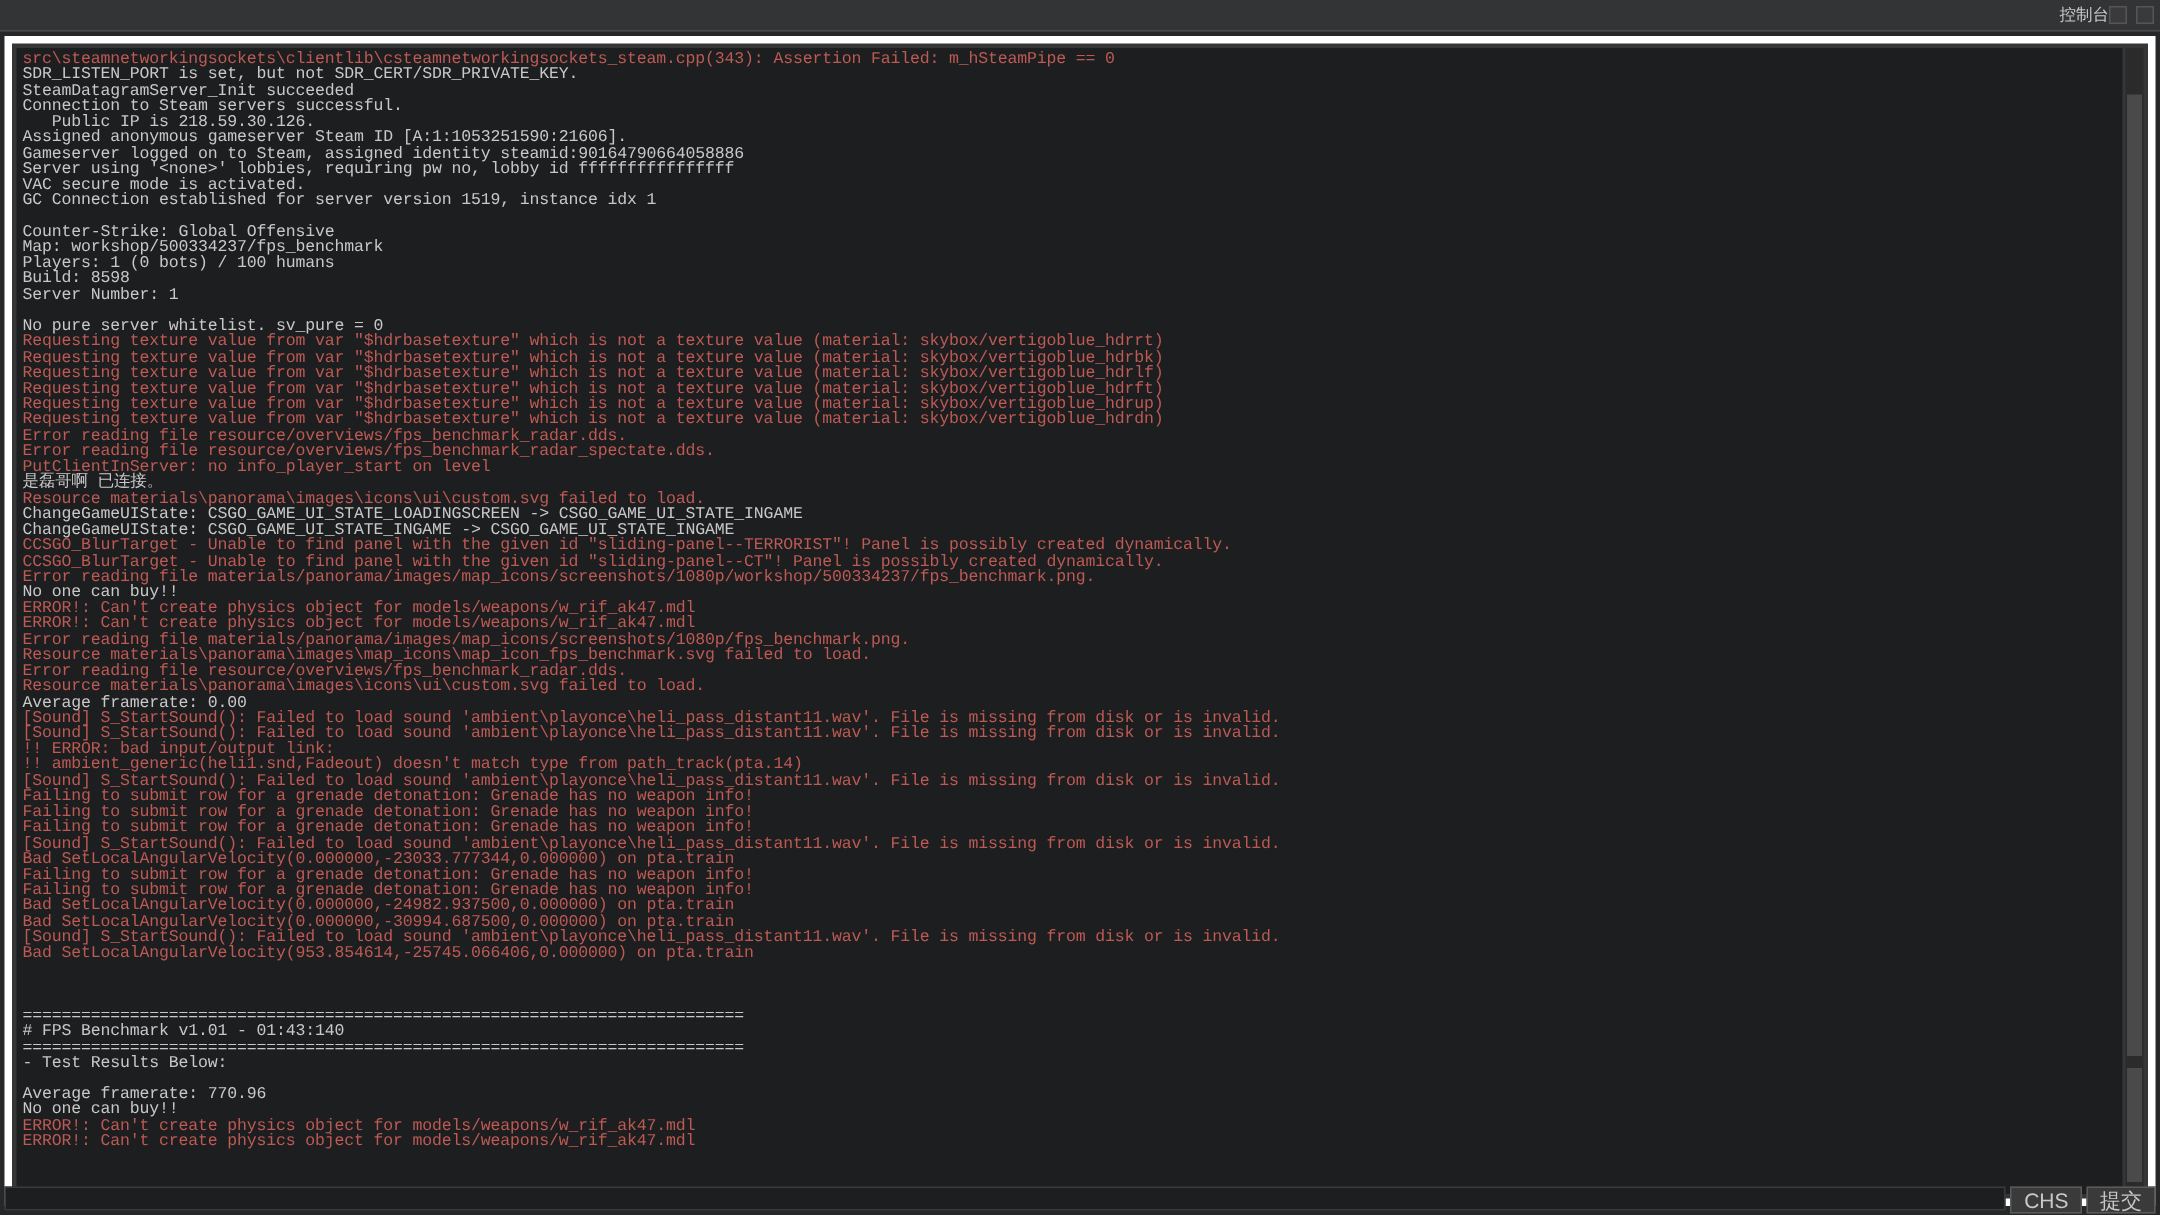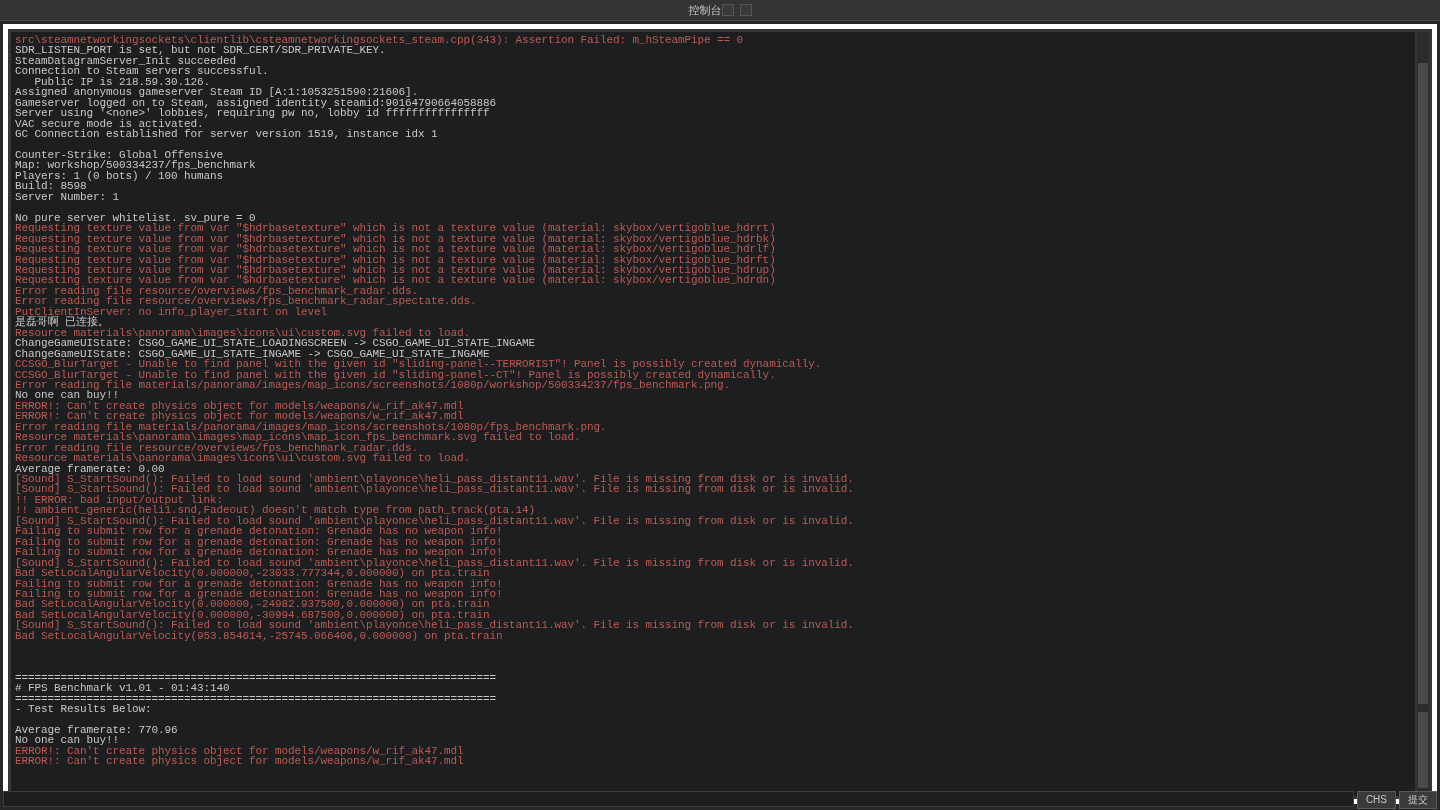--- a/index.html
+++ b/index.html
@@ -1,27 +1,27 @@
 <!DOCTYPE html>
 <html><head>
 <meta charset="utf-8">
 <style>
   html,body{margin:0;padding:0;width:1440px;height:810px;overflow:hidden;background:#262729;font-family:"Consolas","Courier New",monospace;font-size:11px;line-height:10.4px}
-  .title-bar{height:20px;background:#333436;border-bottom:1px solid #4a4a4a;display:flex;align-items:center;padding:0 4px;color:#c8c8c8;font-family:"Microsoft YaHei",sans-serif;font-size:11px;justify-content:center}
+  .title-bar{height:20px;background:#333436;border-bottom:1px solid #4a4a4a;display:flex;align-items:center;padding:0 4px;color:#c8c8c8;font-family:"Microsoft YaHei",sans-serif;font-size:11px;justify-content:flex-end}
   .title-btns{display:flex;gap:6px}
   .title-btn{width:10px;height:10px;background:#3a3a3a;border:1px solid #555}
   .console-body{position:relative;height:770px;margin:3px;border:5px solid #ffffff;background:#363636}
   .console-scroll{position:absolute;top:3px;left:3px;right:17px;bottom:3px;background:#1d1e20;padding:3px 4px;overflow:hidden;white-space:pre;color:#c8c8c8;letter-spacing:-0.1px}
   .scrollbar{position:absolute;right:3px;top:3px;bottom:3px;width:12px;background:#2b2b2b}
   .scrollthumb{position:absolute;left:1px;right:1px;background:#4a4a4a}
   .l{display:block;line-height:10.45px}
   .e{color:#bd5a54}
   .footer{position:absolute;bottom:0;left:0;right:0;height:16px;display:flex;align-items:stretch;padding:0 3px 3px 3px;gap:3px}
   .input-box{flex:1;height:14px;background:#1d1e20;border:1px solid #3b3b3b}
-  .btn{padding:0 8px;height:16px;background:#3a3a3a;border:1px solid #5a5a5a;color:#c8c8c8;font-family:"Microsoft YaHei",sans-serif;font-size:10px;display:flex;align-items:center;line-height:1}
+  .btn{padding:0 8px;height:16px;background:#3a3a3a;border:1px solid #5a5a5a;color:#c8c8c8;font-family:"Microsoft YaHei",sans-serif;font-size:14px;display:flex;align-items:center;line-height:1}
 </style>
 </head>
 <body>
 
 <div class="title-bar">
   <span>控制台</span>
   <div class="title-btns">
     <div class="title-btn"></div>
     <div class="title-btn"></div>
   </div>

